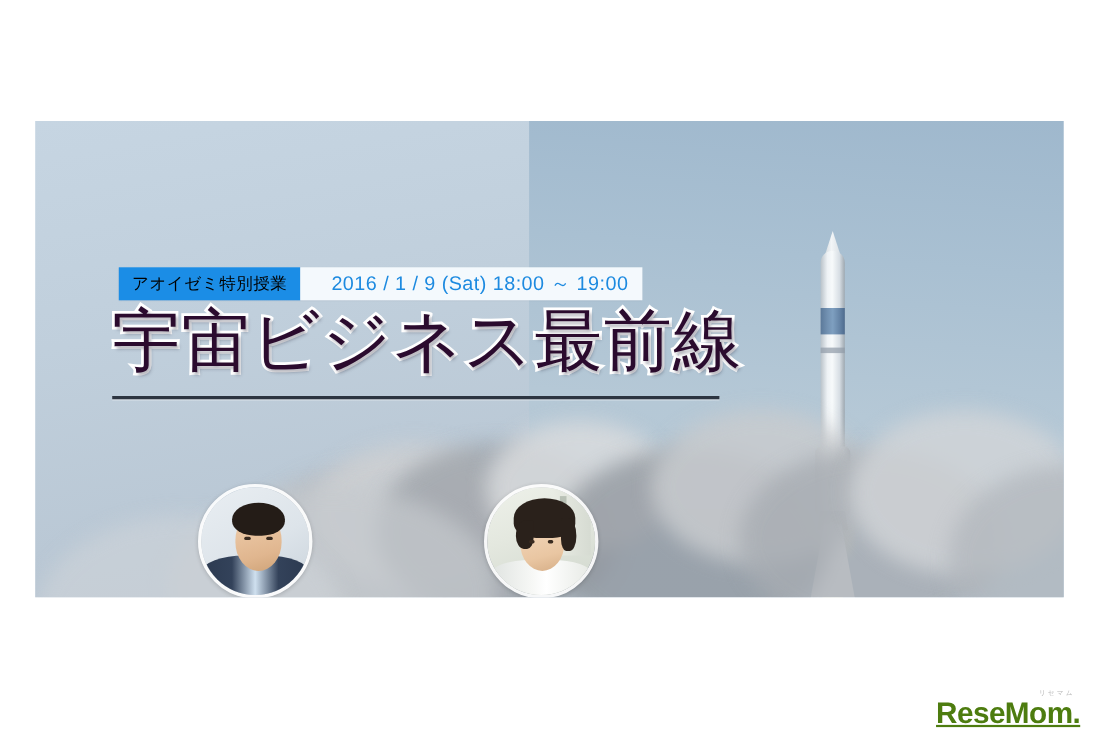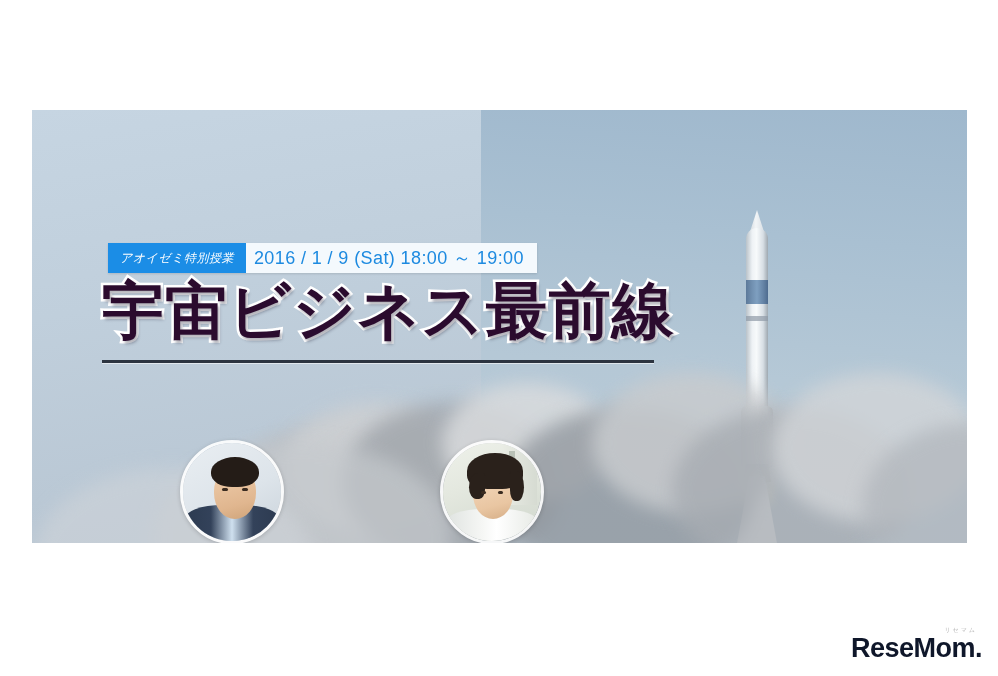--- a/index.html
+++ b/index.html
@@ -134,47 +134,46 @@
     position: absolute;
     left: 76px;
     top: 133px;
     display: flex;
     align-items: stretch;
     height: 30px;
     box-shadow: 0 1px 2px rgba(0,0,0,.12);
   }
   .badge {
     background: #1b8de6;
-    color: #ffffff;
-    font-size: 12px;
+    color: #000000;
+    font-size: 15px;
     letter-spacing: .5px;
     padding: 0 12px;
     display: flex;
     align-items: center;
     line-height: 1;
-    font-style: italic;
   }
   .datebar {
     background: #f4f9fd;
     color: #1d8ae0;
     font-size: 18px;
     letter-spacing: .4px;
-    padding: 0 13px 0 8px;
+    padding: 0 13px 0 28px;
     display: flex;
     align-items: center;
     line-height: 1;
   }
 
   
   .title {
     position: absolute;
     left: 70px;
     top: 170px;
     font-size: 62px;
-    font-weight: 700;
+    font-weight: 400;
     line-height: 1;
     letter-spacing: 1px;
     color: #2b0b2e;
     -webkit-text-stroke: 5px #ffffff;
     paint-order: stroke fill;
     text-shadow: 2px 3px 3px rgba(40,40,60,.35);
     white-space: nowrap;
   }
 
   .rule {
@@ -258,24 +257,25 @@
     font-size: 6px;
     color: #b6b6b6;
     letter-spacing: 2px;
     margin-right: 5px;
     display: block;
     text-align: right;
   }
   .wm-text {
     font-size: 27px;
     font-weight: 700;
-    color: #0f172a;
+    color: #4d7c0f;
     letter-spacing: -.5px;
     line-height: 1;
     display: block;
+    text-decoration: underline;
   }
 </style>
 </head>
 <body>
 
 <div id="page">
 
   <div id="banner">
 
     <div class="sky"></div>

